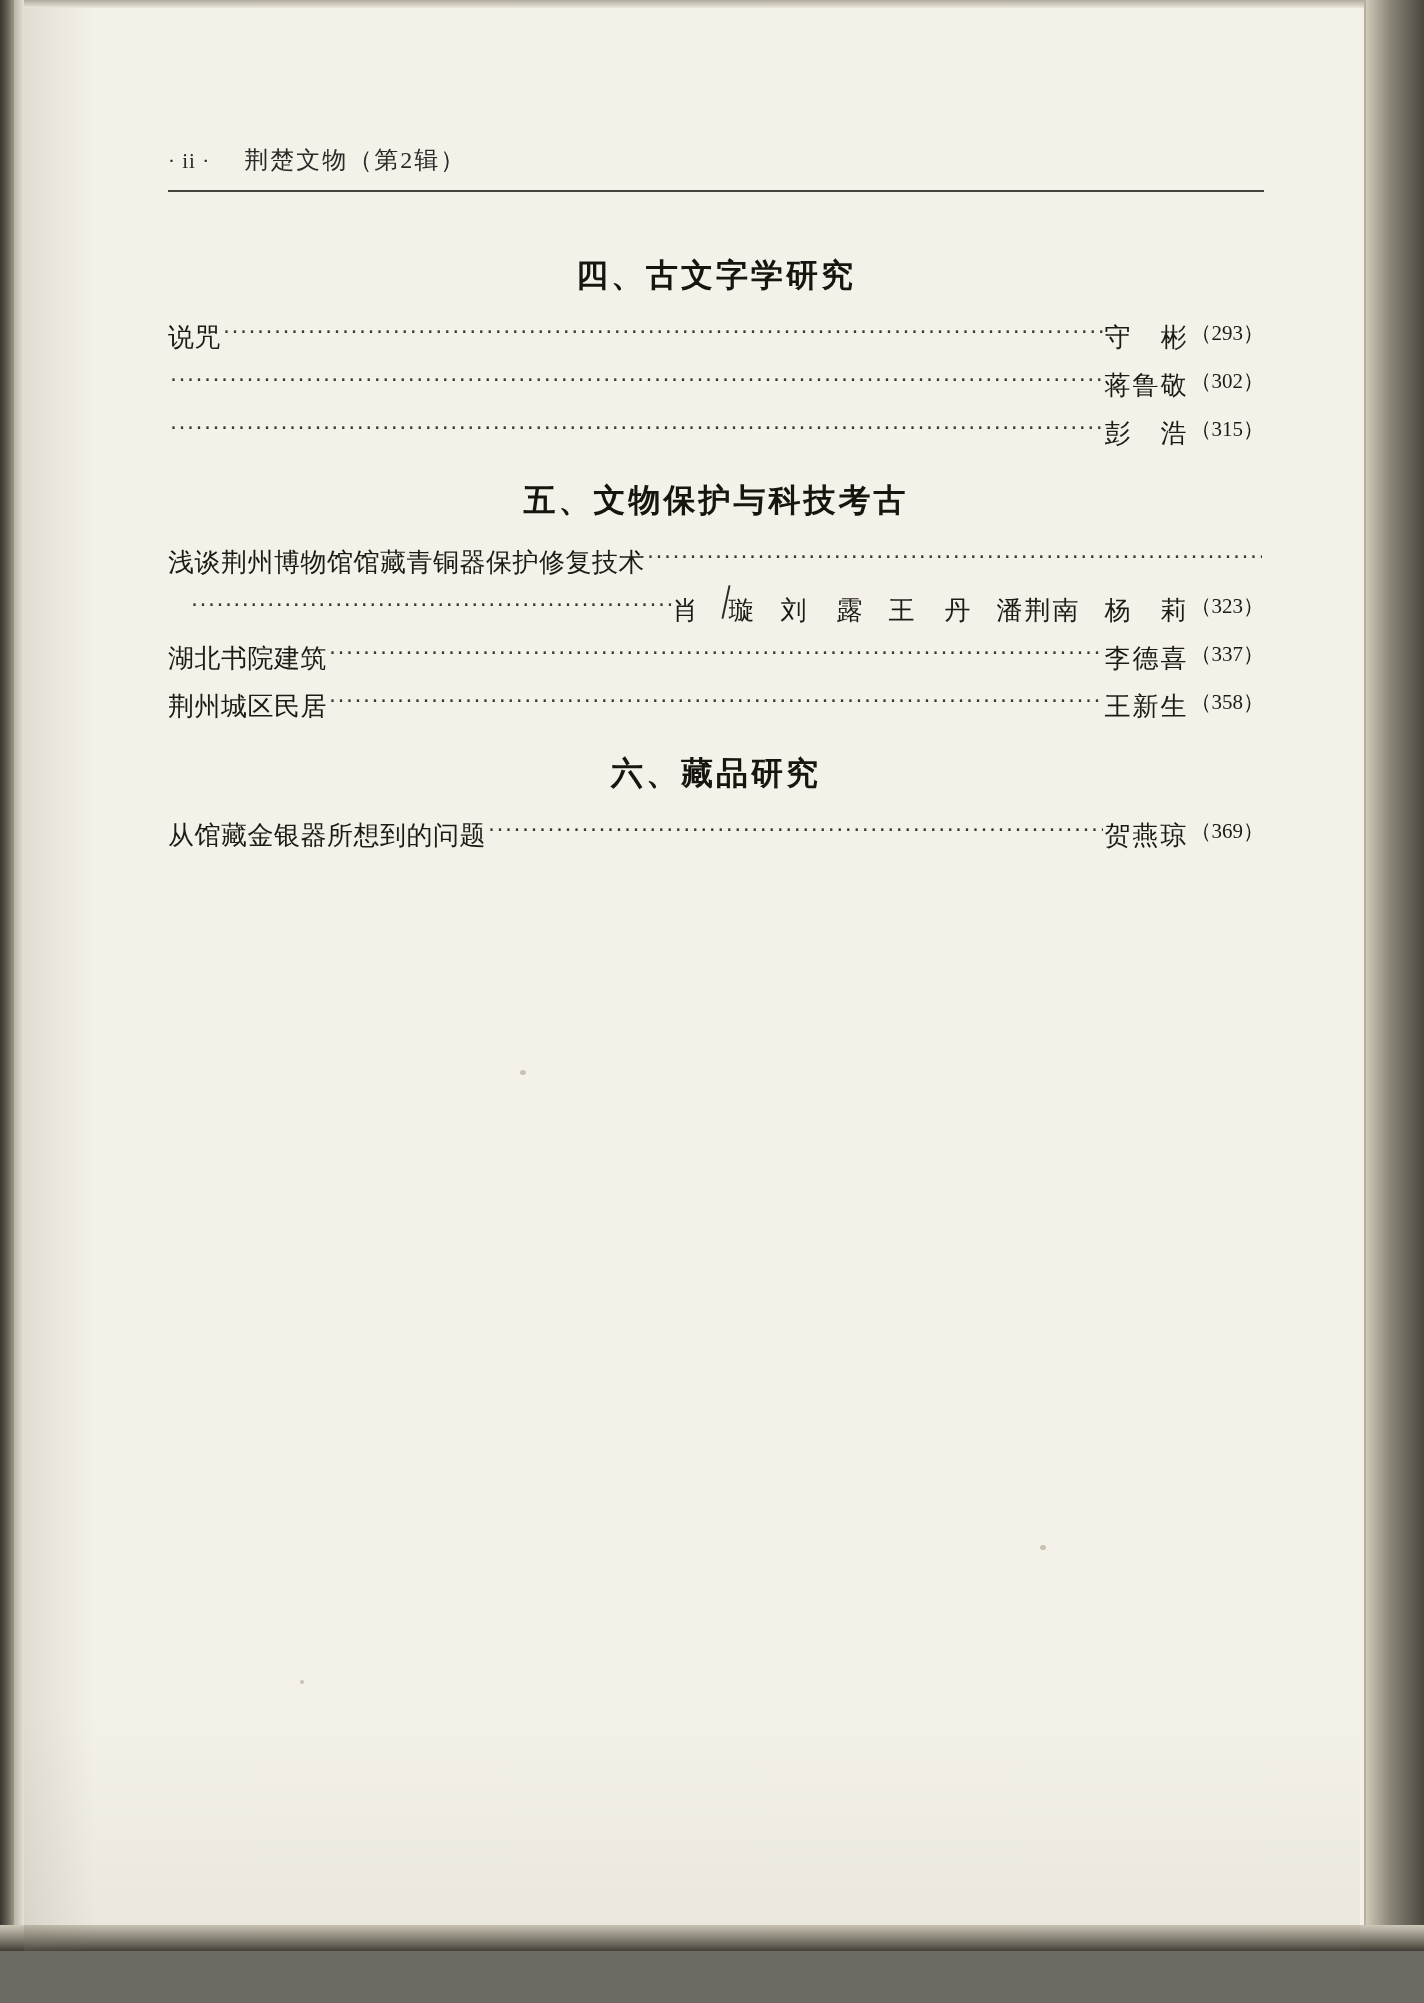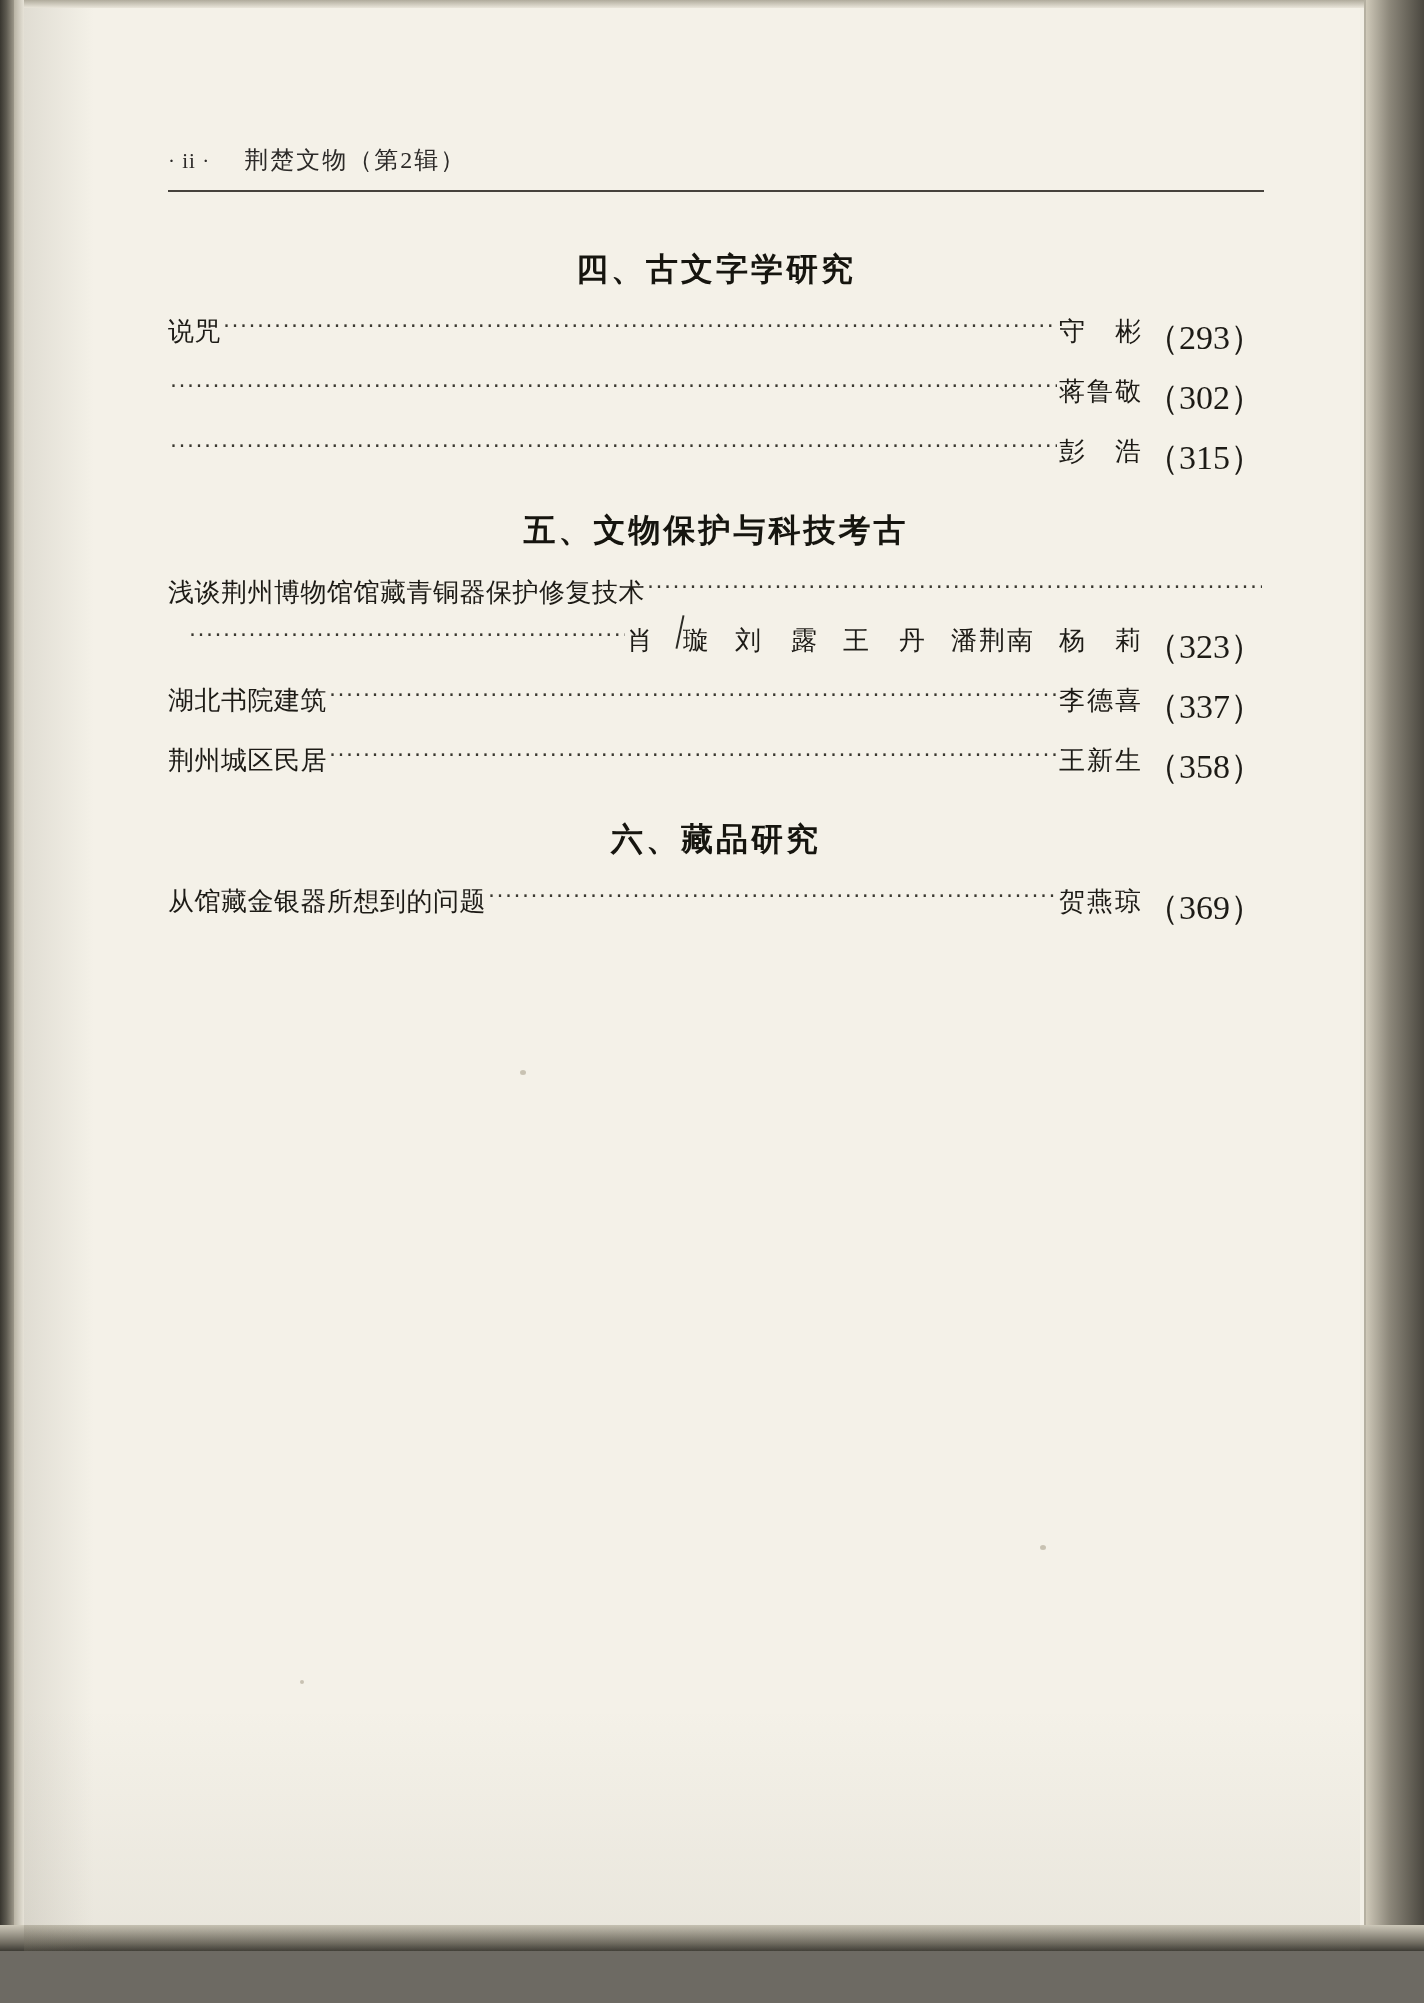--- a/index.html
+++ b/index.html
@@ -96,21 +96,21 @@
     top: 190px;
     width: 1096px;
     height: 2px;
     background: #46423c;
   }
 
   
   .content {
     position: absolute;
     left: 168px;
-    top: 238px;
+    top: 244px;
     width: 1096px;
   }
   .section-title {
     text-align: center;
     font-size: 32px;
     font-weight: bold;
     letter-spacing: 3px;
     color: #16150f;
     margin: 26px 0 20px 0;
     font-family: "DejaVu Sans", "Liberation Sans", sans-serif;
@@ -143,21 +143,21 @@
   }
   .toc-author {
     white-space: nowrap;
     letter-spacing: 2px;
     text-align: right;
   }
   .toc-page {
     white-space: nowrap;
     margin-left: 2px;
     font-family: "Liberation Serif", "DejaVu Serif", serif;
-    font-size: 34px;
+    font-size: 21px;
   }
   
   .toc-row.cont {
     margin-top: 2px;
   }
   .toc-row.cont .lead-indent {
     display: inline-block;
     width: 60px;
   }
   .authors-group {

